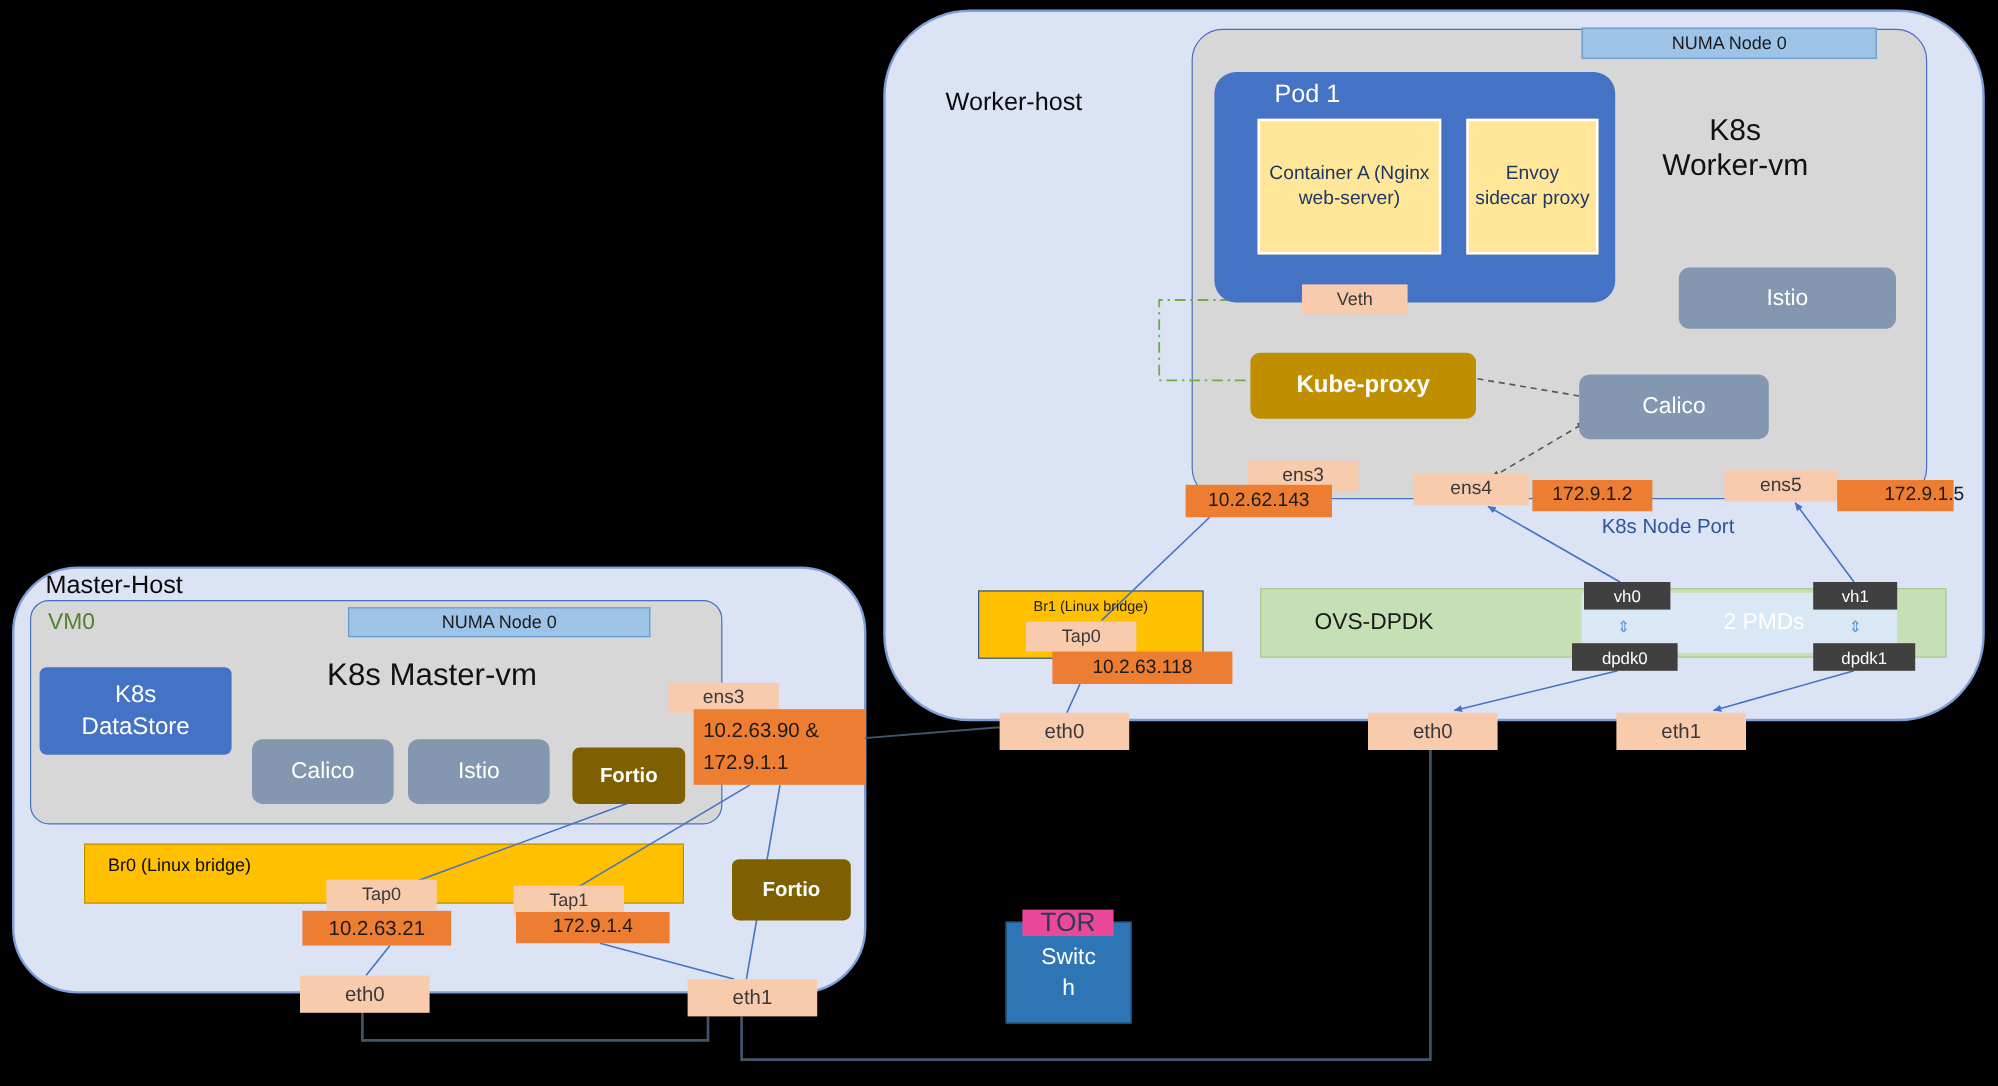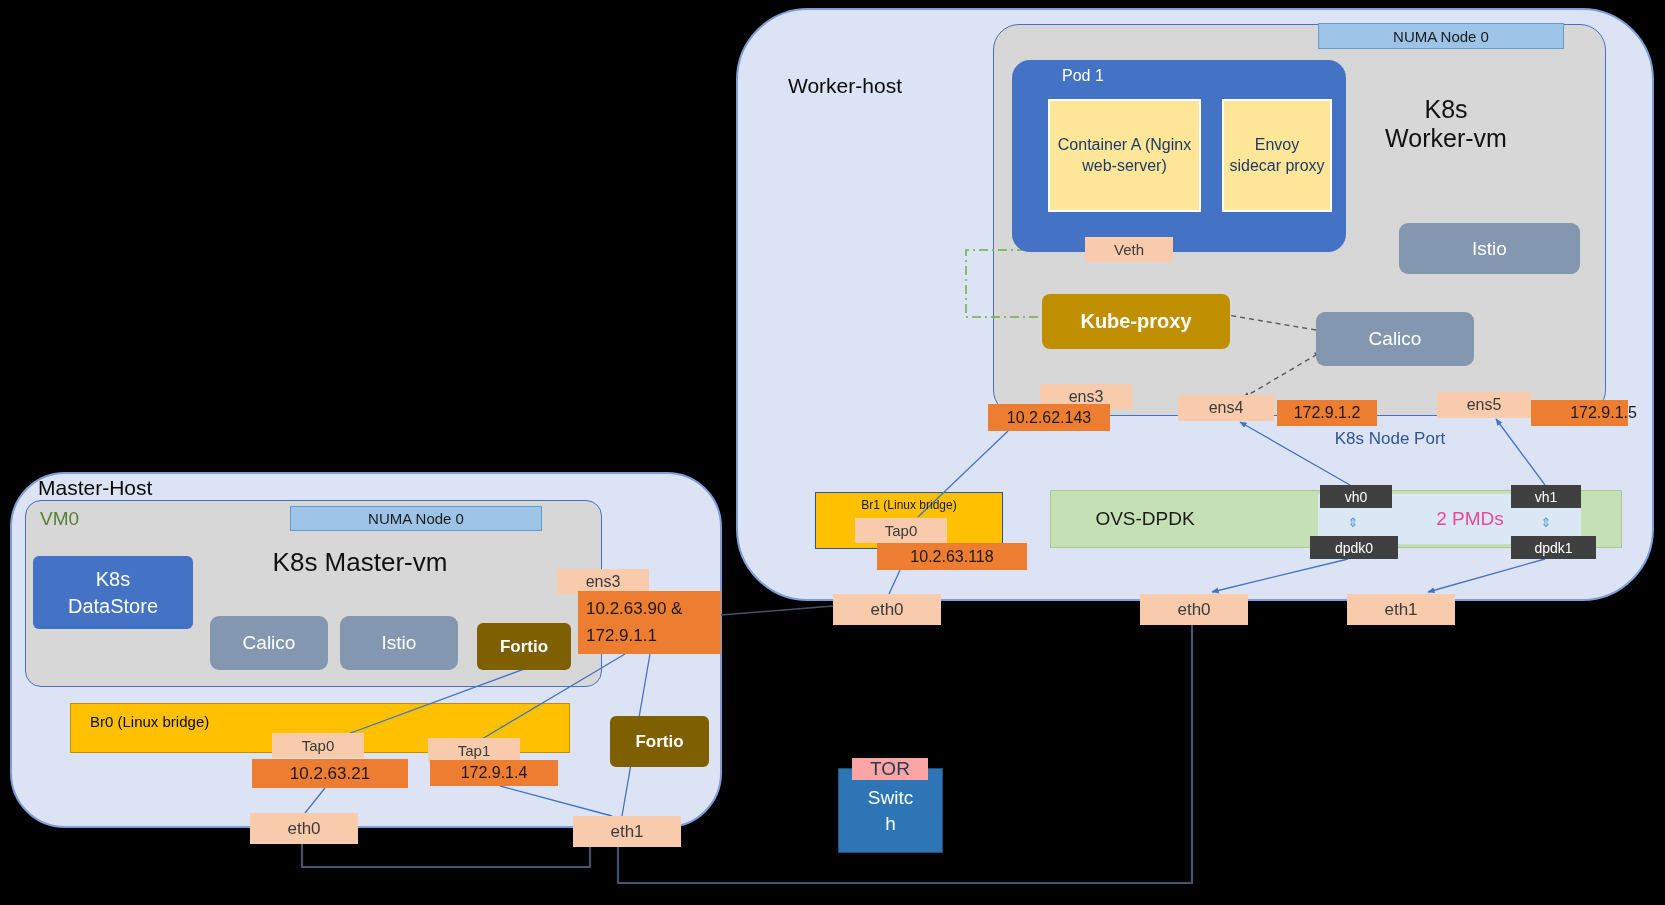--- a/index.html
+++ b/index.html
@@ -72,21 +72,21 @@
     <div class="lbl" style="left:788px;top:50px;font-size:21px;margin-top:24px;">Worker-host</div>
 
     <div class="box numa" style="left:1318px;top:23px;width:246px;height:26px;">NUMA Node 0</div>
 
     <div class="box col" style="left:1346px;top:82px;width:200px;height:84px;font-size:25px;color:#111;">
       <span>K8s</span>
       <span>Worker-vm</span>
     </div>
 
     <div class="abs" style="left:1012px;top:60px;width:334px;height:192px;background:#4472c4;border-radius:18px;"></div>
-    <div class="lbl" style="left:1062px;top:67px;font-size:16px;color:#fff;">Pod 1</div>
+    <div class="lbl" style="left:1062px;top:67px;font-size:21px;color:#fff;">Pod 1</div>
     <div class="box ycell" style="left:1048px;top:99px;width:153px;height:113px;">Container A (Nginx web-server)</div>
     <div class="box ycell" style="left:1222px;top:99px;width:110px;height:113px;">Envoy sidecar proxy</div>
 
     <div class="box peach" style="left:1085px;top:237px;width:88px;height:25px;">Veth</div>
 
     <div class="box" style="left:1042px;top:294px;width:188px;height:55px;background:#bf8f00;border-radius:8px;color:#fff;font-size:20px;font-weight:600;">Kube-proxy</div>
 
     <div class="box grayblue" style="left:1316px;top:312px;width:158px;height:54px;">Calico</div>
 
     <div class="box grayblue" style="left:1399px;top:223px;width:181px;height:51px;">Istio</div>
@@ -100,21 +100,21 @@
     <div class="box peach" style="left:1437px;top:392px;width:94px;height:26px;font-size:16px;">ens5</div>
     <div class="box orange" style="left:1531px;top:400px;width:97px;height:26px;padding-left:48px;">172.9.1.5</div>
 
     <div class="box" style="left:1300px;top:428px;width:180px;height:22px;color:#2e5597;font-size:17px;">K8s Node Port</div>
 
     <div class="box" style="left:820px;top:495px;width:178px;height:20px;font-size:12px;color:#1a1a1a;">Br1 (Linux bridge)</div>
     <div class="box peach" style="left:855px;top:518px;width:92px;height:25px;">Tap0</div>
     <div class="box orange" style="left:877px;top:543px;width:150px;height:27px;">10.2.63.118</div>
 
     <div class="box" style="left:1075px;top:505px;width:140px;height:28px;font-size:19px;color:#1a1a1a;">OVS-DPDK</div>
-    <div class="box" style="left:1415px;top:505px;width:110px;height:28px;font-size:19px;color:#ec4899;">2 PMDs</div>
+    <div class="box" style="left:1415px;top:505px;width:110px;height:28px;font-size:19px;color:#ffffff;">2 PMDs</div>
 
     <div class="box pblue" style="left:1320px;top:485px;width:72px;height:23px;">vh0</div>
     <div class="box pblue" style="left:1511px;top:485px;width:70px;height:23px;">vh1</div>
     <div class="box pblue" style="left:1310px;top:536px;width:88px;height:23px;">dpdk0</div>
     <div class="box pblue" style="left:1511px;top:536px;width:85px;height:23px;">dpdk1</div>
 
     <div class="box" style="left:1345px;top:508px;width:16px;height:28px;color:#5b9bd5;font-size:13px;">⇕</div>
     <div class="box" style="left:1538px;top:508px;width:16px;height:28px;color:#5b9bd5;font-size:13px;">⇕</div>
 
     <div class="box peach" style="left:833px;top:594px;width:108px;height:31px;font-size:17px;">eth0</div>
@@ -142,32 +142,32 @@
 
     <div class="box peach" style="left:557px;top:569px;width:92px;height:25px;font-size:16px;">ens3</div>
     <div class="box col" style="left:578px;top:591px;width:143px;height:63px;background:#ed7d31;color:#1a1a1a;font-size:17px;align-items:flex-start;padding-left:8px;line-height:1.55;">
       <span>10.2.63.90 &amp;</span>
       <span>172.9.1.1</span>
     </div>
 
     <div class="lbl" style="left:90px;top:713px;font-size:15px;">Br0 (Linux bridge)</div>
 
     <div class="box peach" style="left:272px;top:733px;width:92px;height:25px;">Tap0</div>
-    <div class="box orange" style="left:252px;top:759px;width:156px;height:29px;font-size:17px;">10.2.63.21</div>
+    <div class="box orange" style="left:252px;top:759px;width:124px;height:29px;font-size:17px;">10.2.63.21</div>
 
     <div class="box peach" style="left:428px;top:738px;width:92px;height:25px;">Tap1</div>
     <div class="box orange" style="left:430px;top:760px;width:128px;height:26px;">172.9.1.4</div>
 
     <div class="box olive" style="left:610px;top:716px;width:99px;height:51px;">Fortio</div>
 
     <div class="box peach" style="left:250px;top:813px;width:108px;height:31px;font-size:17px;">eth0</div>
     <div class="box peach" style="left:573px;top:816px;width:108px;height:31px;font-size:17px;">eth1</div>
   </div>
 
   <div>
     <div class="box col" style="left:838px;top:768px;width:105px;height:85px;background:#2e75b6;border:1px solid #1f4e79;color:#fff;font-size:19px;line-height:1.4;justify-content:flex-end;padding-bottom:14px;">
       <span>Switc</span>
       <span>h</span>
     </div>
-    <div class="box" style="left:852px;top:758px;width:76px;height:22px;background:#fca5a5;color:#2e3b55;font-size:19px;">TOR</div>
+    <div class="box" style="left:852px;top:758px;width:76px;height:22px;background:#ec4899;color:#2e3b55;font-size:22px;">TOR</div>
   </div>
 
 </div>
 
 </body></html>

